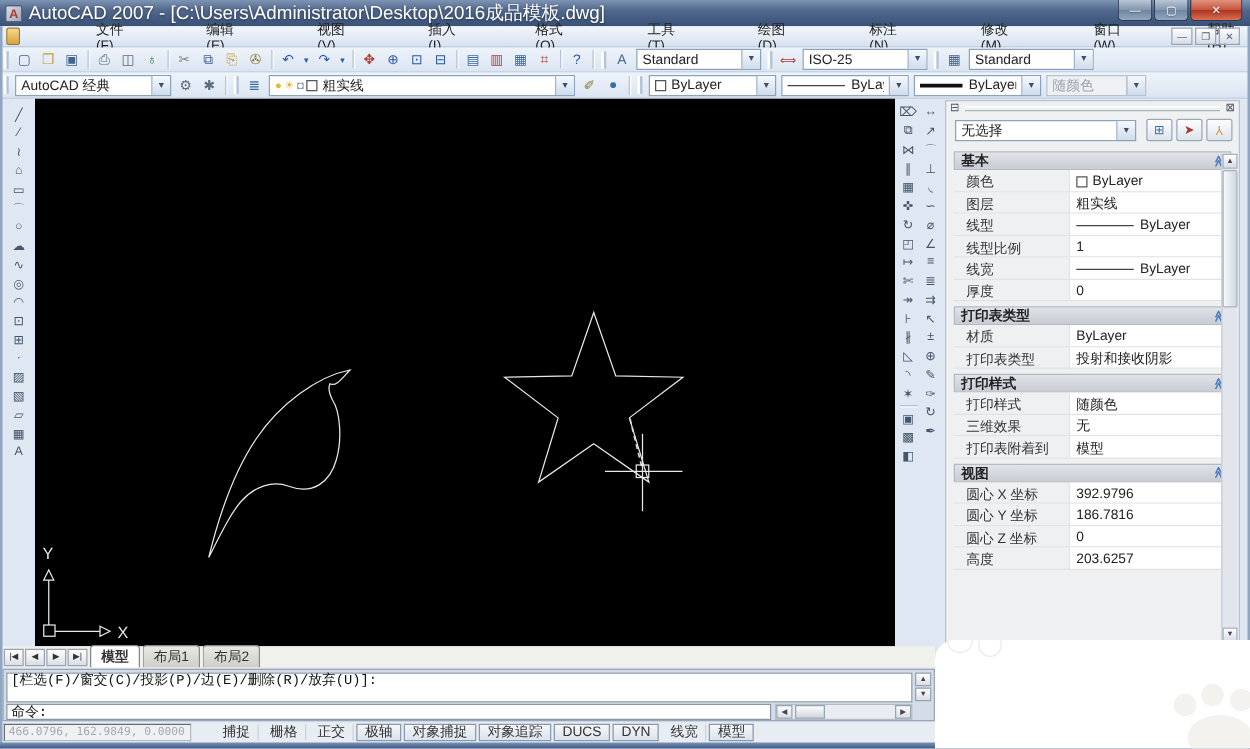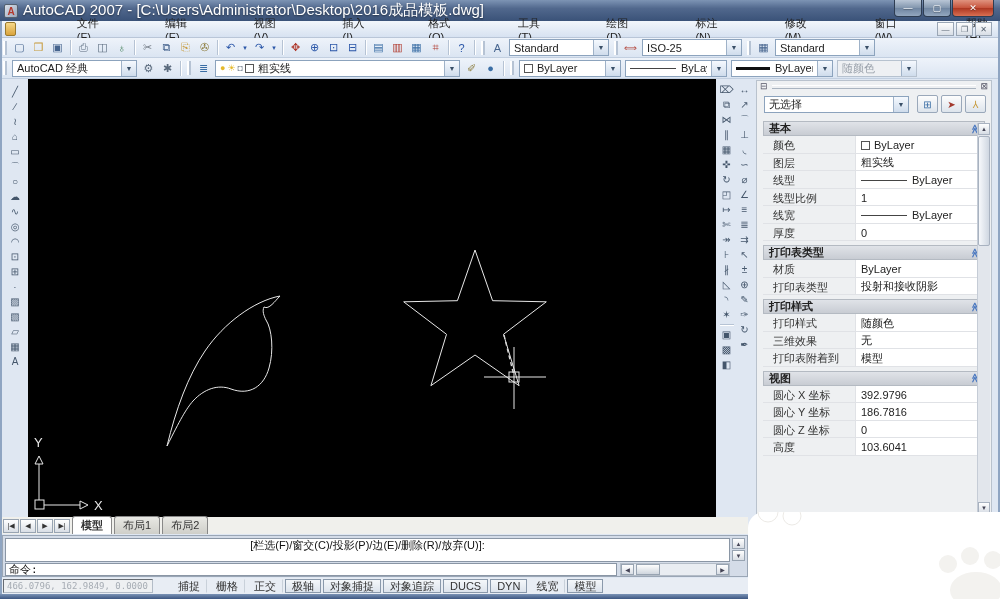--- a/index.html
+++ b/index.html
@@ -71,22 +71,22 @@
   .navbtn { width:16px; height:14px; border:1px solid #98a4b2; background:linear-gradient(#fff,#d9dee5);
     font-size:7px; text-align:center; line-height:12px; color:#333; margin:0 0 1px 1px; }
   .tab { padding:1px 8px; border:1px solid #888; border-bottom:none; background:linear-gradient(#e8e8e4,#cfcfc9);
     margin-left:2px; border-radius:3px 3px 0 0; color:#333; }
   .tab.active { background:#fff; font-weight:bold; }
 
   
   #cmd { position:absolute; left:2px; top:535px; width:746px; height:42px; background:#d4dce8;
     border:1px solid #9aa6b5; }
   #cmd-inner { position:absolute; left:2px; top:2px; right:17px; height:24px; background:#fff;
-    border:1px solid #8a96a5; font-family:Liberation Sans, sans-serif; font-size:11px; color:#111;
-    padding:0 3px; line-height:12px;text-align:center; }
+    border:1px solid #8a96a5; font-family:Liberation Mono, monospace; font-size:11px; color:#111;
+    padding:0 3px; line-height:12px; }
   #cmd-line2-box { position:absolute; left:2px; top:27px; right:130px; height:13px; background:#fff;
     border:1px solid #8a96a5; font-family:"DejaVu Sans Mono",monospace; font-size:11px; color:#111;
     padding:0 3px; line-height:11px; }
   .sbarbtn { position:absolute; width:13px; height:11px; border:1px solid #98a4b2;
     background:linear-gradient(#fff,#d9dee5); font-size:6px; text-align:center; line-height:10px; color:#445; }
   #hscroll { position:absolute; right:17px; top:27px; width:110px; height:13px; background:#e9edf2; border:1px solid #b3bcc7; }
   #hthumb { position:absolute; left:15px; top:0; width:24px; height:11px; background:linear-gradient(#fdfdfd,#cfd6de); border:1px solid #98a4b2; }
 
   
   #statusbar { position:absolute; left:0; top:578px; width:748px; height:16px; background:#e8edf4;
@@ -532,21 +532,21 @@
         </div>
         <div class="prow">
           <div class="plabel">圆心 Z 坐标</div>
           <div class="pval">
             <span>0</span>
           </div>
         </div>
         <div class="prow">
           <div class="plabel">高度</div>
           <div class="pval">
-            <span>103.6041</span>
+            <span>203.6257</span>
           </div>
         </div>
       </div>
     <div id="pal-scroll">
       <span class="sarr" style="top:0;">▲</span>
       <span class="sarr" style="bottom:0;">▼</span>
       <div id="pal-thumb"></div>
     </div>
   </div>
 

